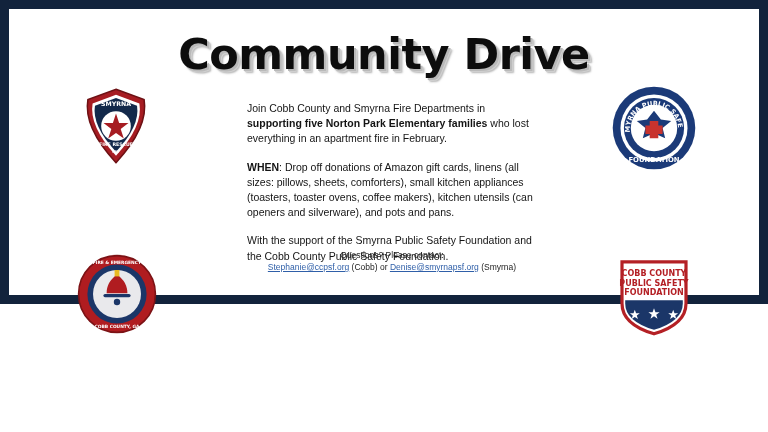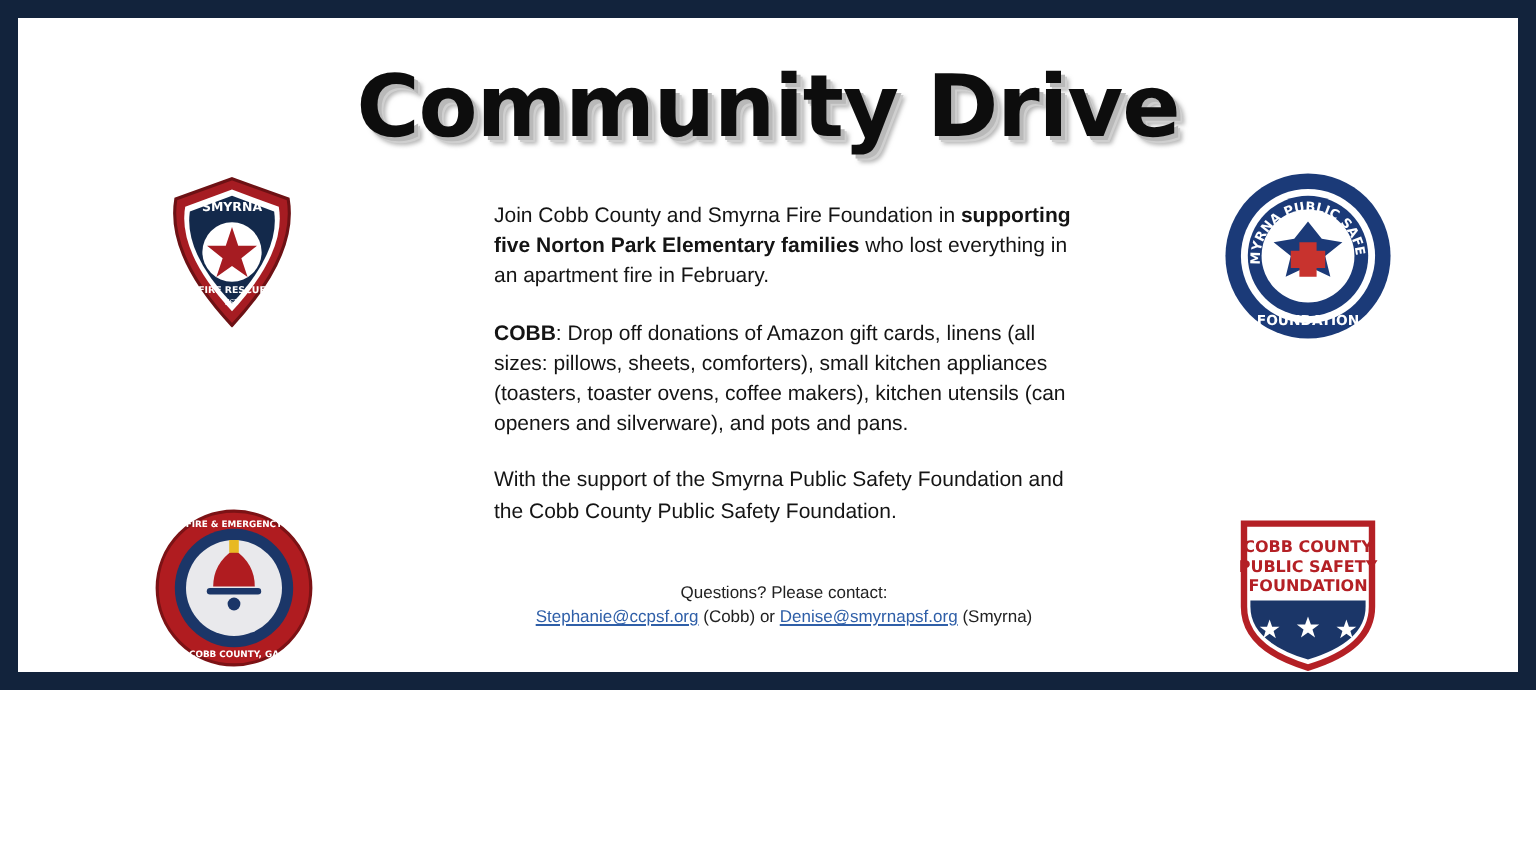--- a/index.html
+++ b/index.html
@@ -9,21 +9,21 @@
   body {
     width: 768px;
     height: 432px;
     background: #ffffff;
     font-family: "Liberation Sans", sans-serif;
     overflow: hidden;
   }
   .flyer {
     position: relative;
     width: 768px;
-    height: 345px;
+    height: 304px;
     background: #ffffff;
     box-sizing: border-box;
     border: 9px solid #12233c;
   }
   .inner {
     position: absolute;
     left: 0; top: 0; right: 0; bottom: 0;
     background: #ffffff;
   }
 
@@ -97,25 +97,25 @@
 </head>
 <body>
 
 <div class="flyer">
   <div class="inner">
 
     <div class="title">Community Drive</div>
 
     <div class="body-col">
       <p>
-        <span>Join Cobb County and Smyrna Fire Foundation in </span><span class="b">supporting five Norton Park Elementary families</span><span> who lost everything in an apartment fire in February.</span>
+        <span>Join Cobb County and Smyrna Fire Departments in </span><span class="b">supporting five Norton Park Elementary families</span><span> who lost everything in an apartment fire in February.</span>
       </p>
 
       <p>
-        <span class="b">COBB</span><span>: Drop off donations of Amazon gift cards, linens (all sizes: pillows, sheets, comforters), small kitchen appliances (toasters, toaster ovens, coffee makers), kitchen utensils (can openers and silverware), and pots and pans.</span>
+        <span class="b">WHEN</span><span>: Drop off donations of Amazon gift cards, linens (all sizes: pillows, sheets, comforters), small kitchen appliances (toasters, toaster ovens, coffee makers), kitchen utensils (can openers and silverware), and pots and pans.</span>
       </p>
 
 
 
       <p>
         <span>With the support of the Smyrna Public Safety Foundation and the Cobb County Public Safety Foundation.</span>
       </p>
     </div>
 
     <div class="contact">

